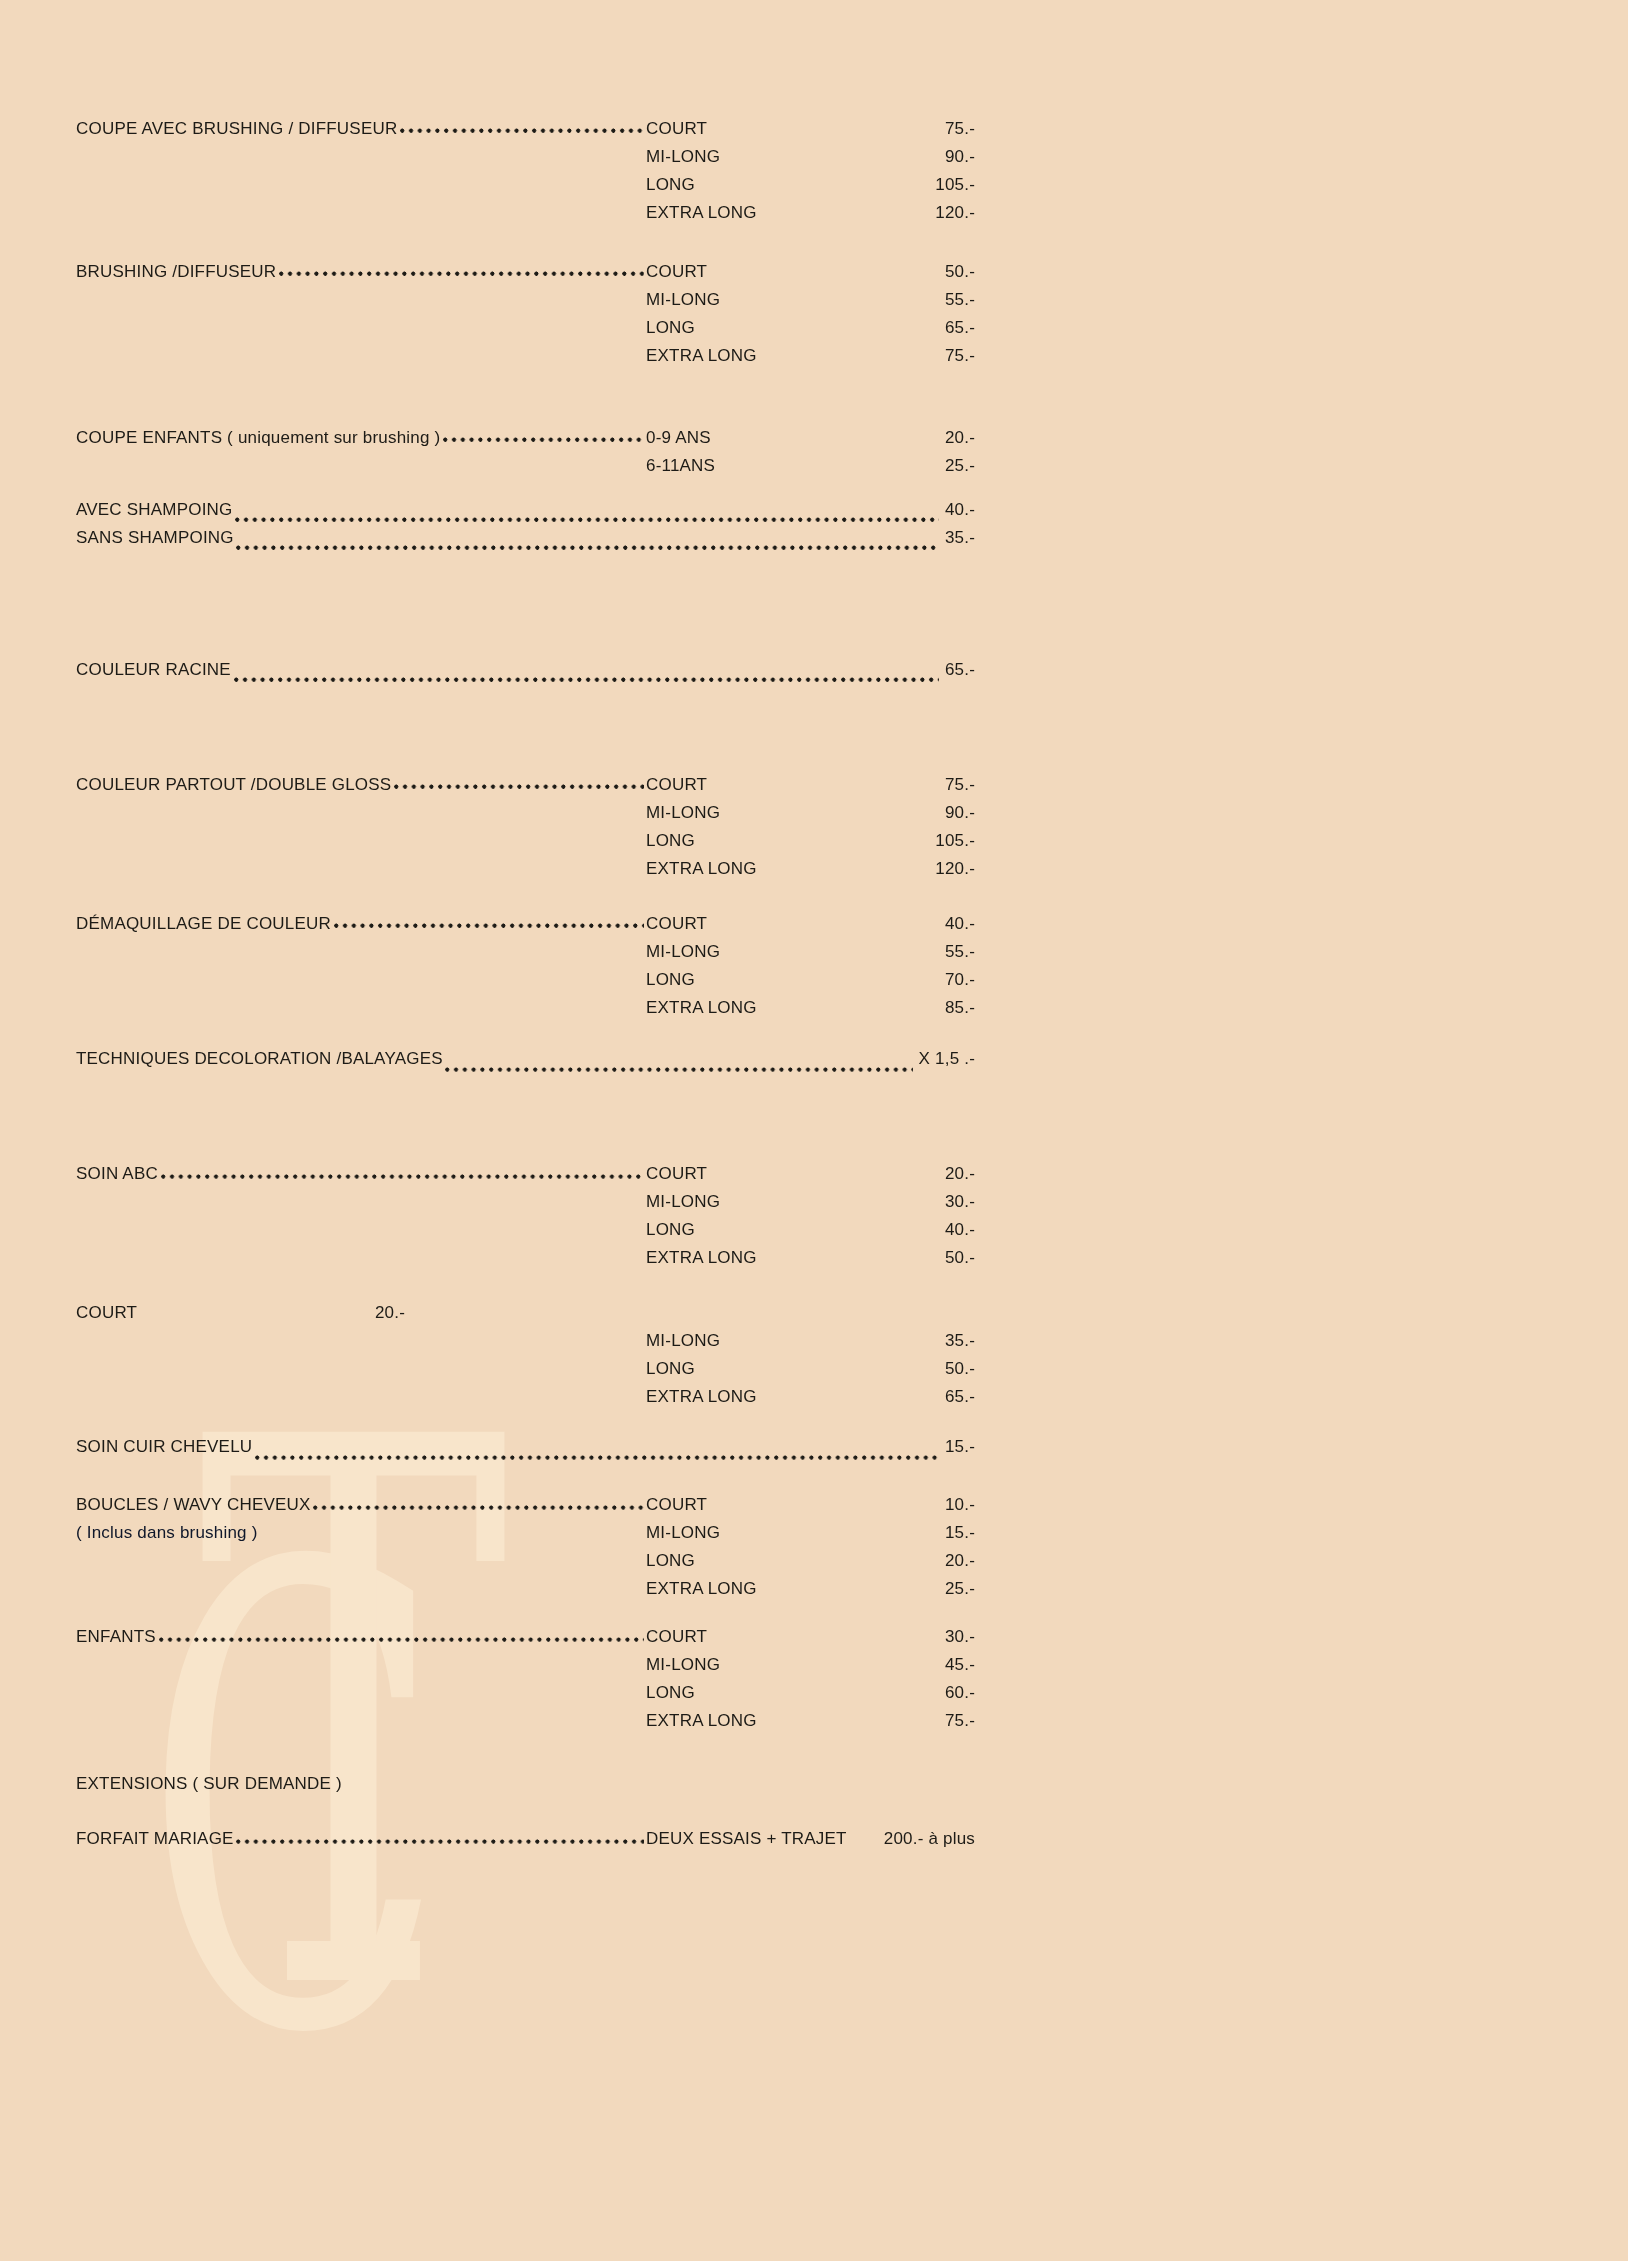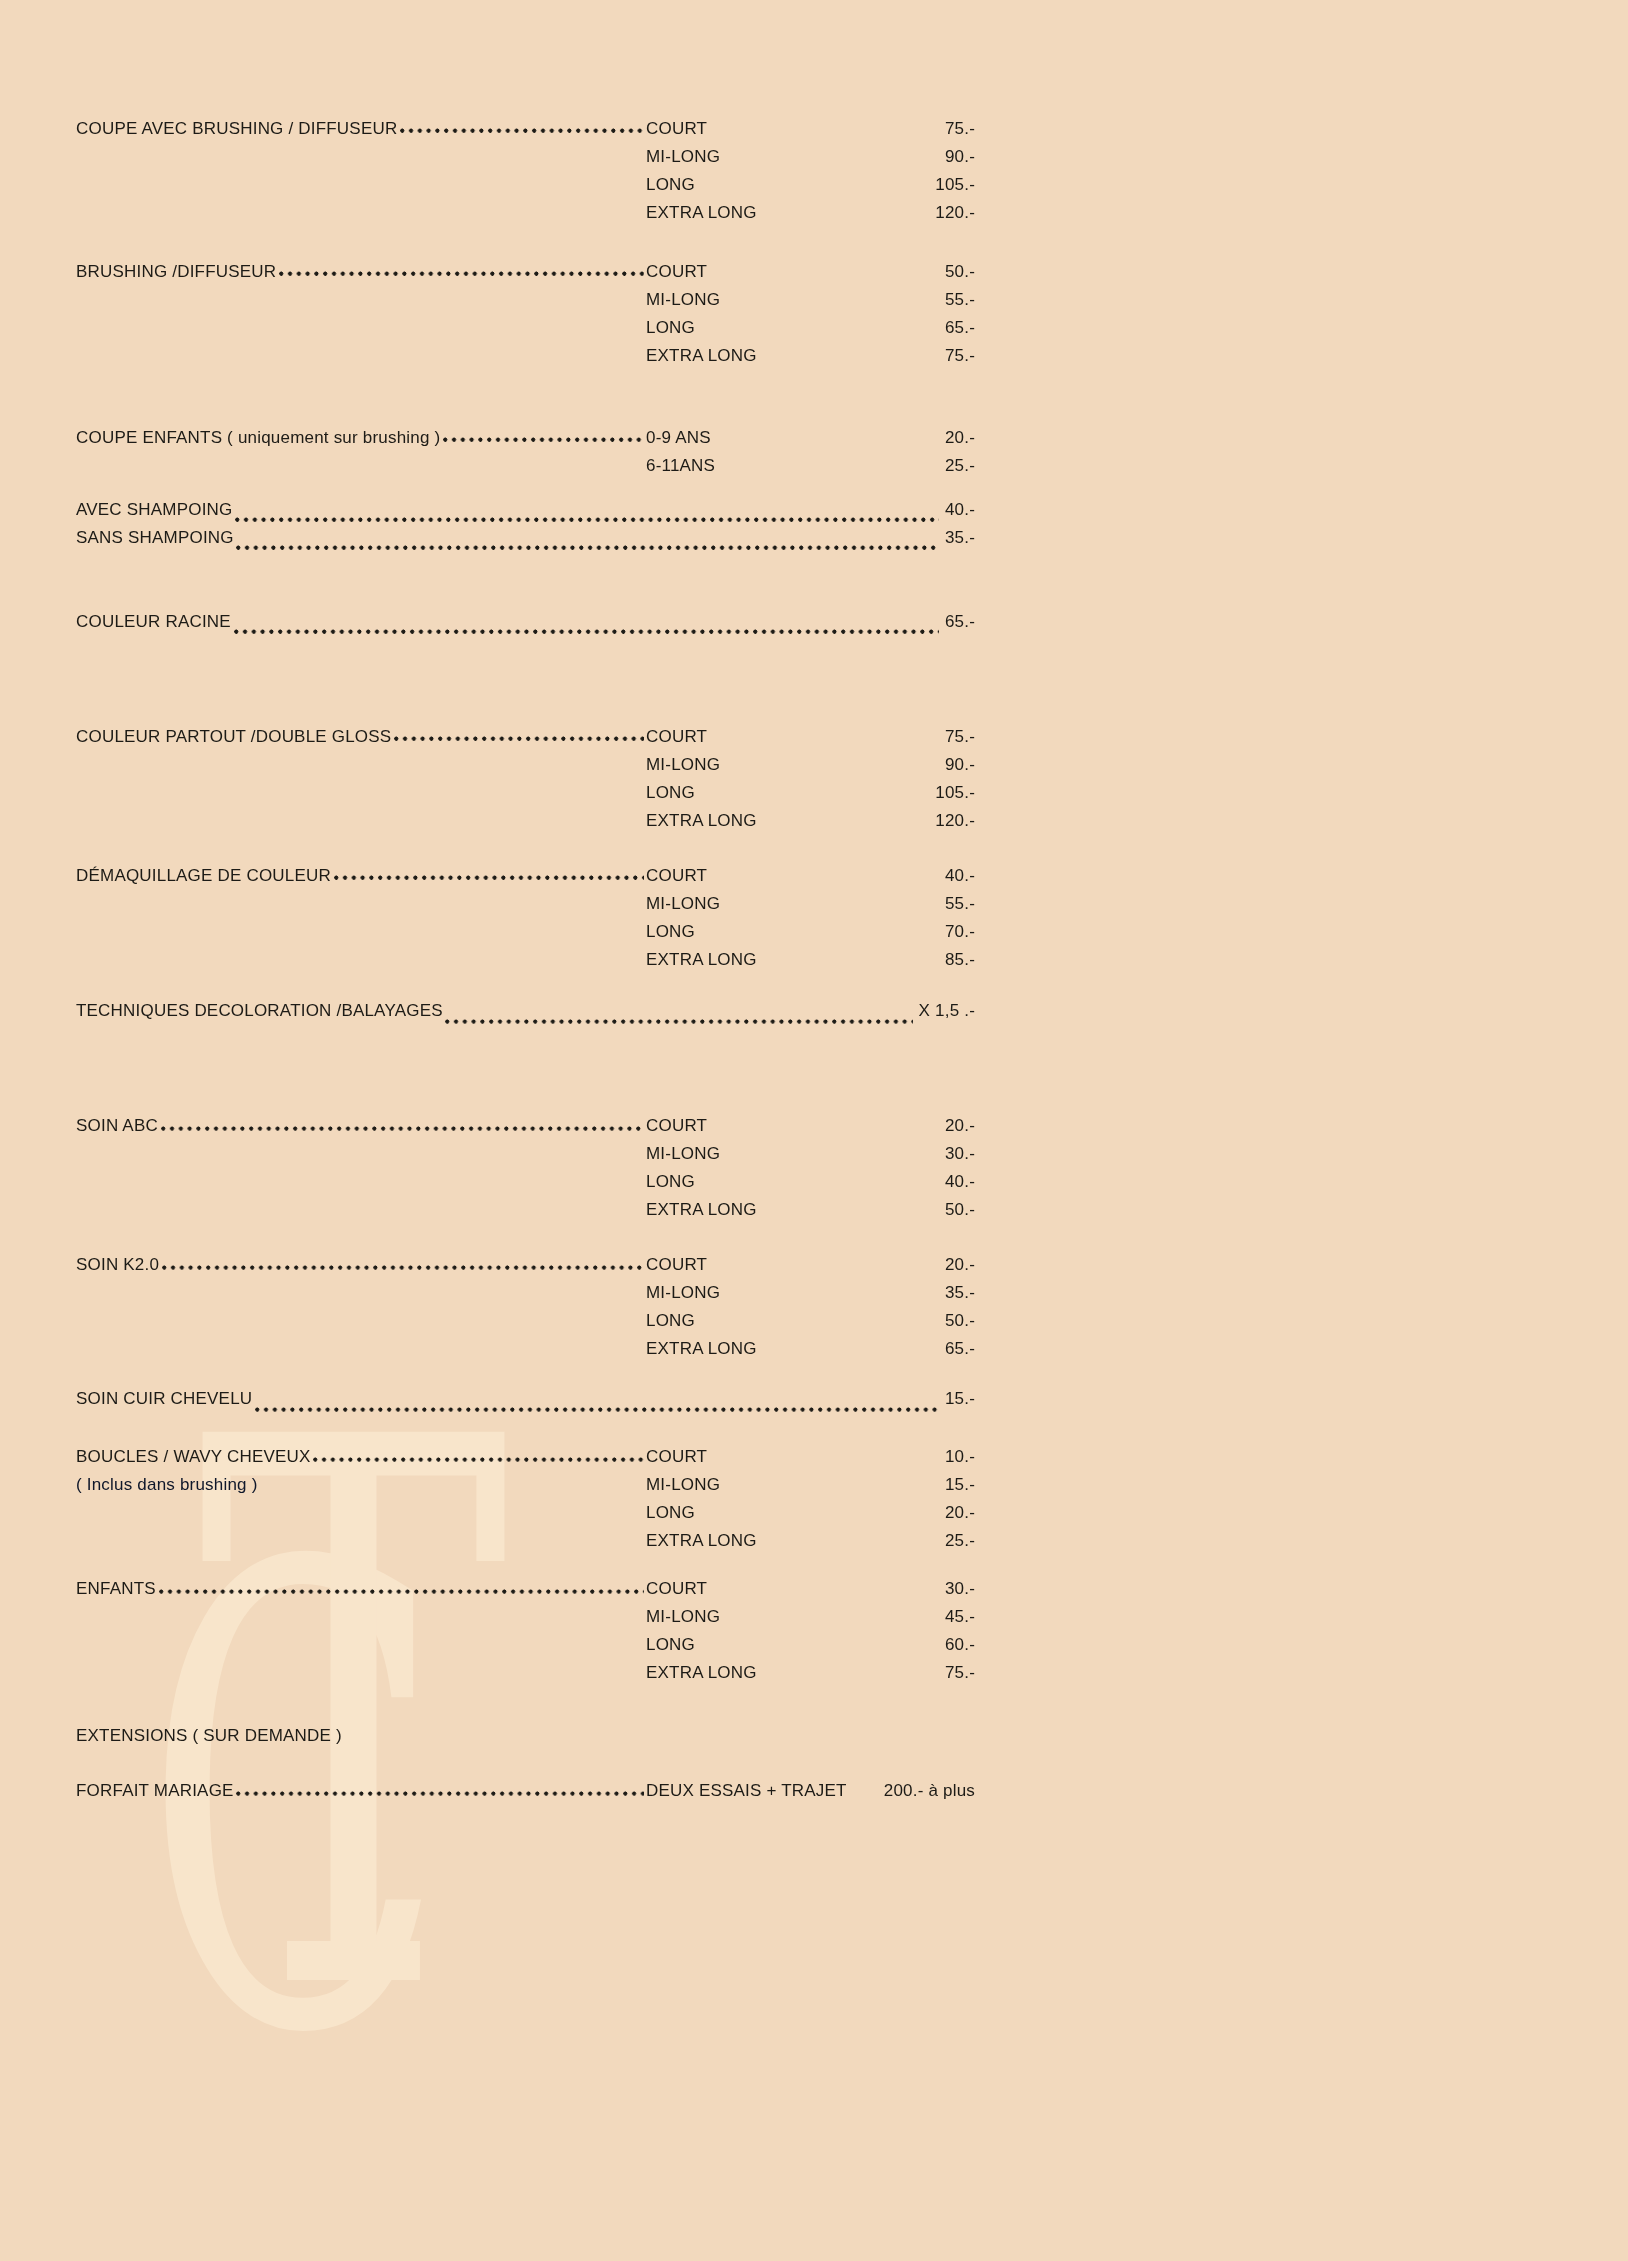--- a/index.html
+++ b/index.html
@@ -177,21 +177,21 @@
           <span class="name">AVEC SHAMPOING</span>
           <span class="leader"></span>
           <span class="dprice">40.-</span>
         </div>
         <div class="drow">
           <span class="name">SANS SHAMPOING</span>
           <span class="leader"></span>
           <span class="dprice">35.-</span>
         </div>
       </div>
-      <div class="section dotted-group" style="margin-top: 56px;">
+      <div class="section dotted-group" style="margin-top: 104px;">
         <div class="drow">
           <span class="name">COULEUR RACINE</span>
           <span class="leader"></span>
           <span class="dprice">65.-</span>
         </div>
       </div>
       <div class="section tiered" style="margin-top: 87px;">
         <div class="trow">
           <div class="name-cell">
             <span class="name">COULEUR  PARTOUT /DOUBLE GLOSS</span>
@@ -268,24 +268,20 @@
           <div class="price">40.-</div>
         </div>
         <div class="trow">
           <div class="name-cell"></div>
           <div class="tier-label">EXTRA LONG</div>
           <div class="price">50.-</div>
         </div>
       </div>
       <div class="section tiered" style="margin-top: 27px;">
         <div class="trow">
-          <div class="name-cell">
-            <span class="name">SOIN K2.0</span>
-            <span class="leader"></span>
-          </div>
           <div class="tier-label">COURT</div>
           <div class="price">20.-</div>
         </div>
         <div class="trow">
           <div class="name-cell"></div>
           <div class="tier-label">MI-LONG</div>
           <div class="price">35.-</div>
         </div>
         <div class="trow">
           <div class="name-cell"></div>

